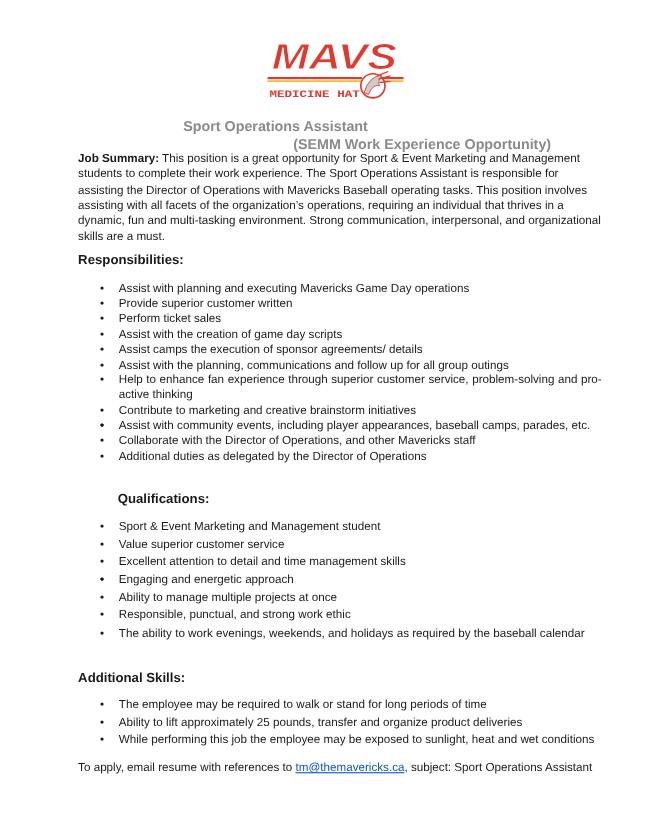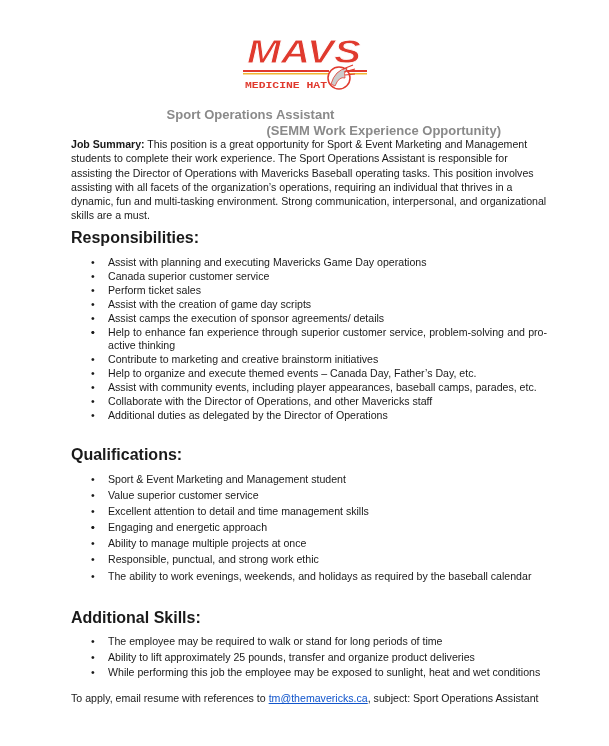--- a/index.html
+++ b/index.html
@@ -6,21 +6,21 @@
   body { width:609px; height:746px; position:relative; overflow:hidden;
          font-family:"Liberation Sans", sans-serif; color:#1a1a1a; }
   .logo { position:absolute; left:243px; top:32px; width:124px; height:70px;text-decoration:underline; }
   .title { position:absolute; left:0; width:501px; text-align:center;
            color:#8a8a8a; font-weight:bold; font-size:13px; line-height:17px; }
   .t1 { top:106px; }
   .t2 { top:122px;text-align:right; }
   .para { position:absolute; left:71px; width:476px; font-size:10.6px; line-height:14.3px; }
   .summary { top:137px; }
   .summary b { font-weight:bold; }
-  .heading { position:absolute; left:71px; font-size:16px; font-weight:bold; }
+  .heading { position:absolute; left:71px; font-size:12px; font-weight:bold; }
   ul.blist { position:absolute; left:71px; width:476px; margin:0; padding:0; list-style:none;
              font-size:10.6px; }
   ul.blist li { position:relative; padding-left:37px; }
   ul.blist li .dot { position:absolute; left:20px; top:0; }
   .resp li { line-height:13.9px; }
   .qual li { line-height:16.1px; }
   .skills li { line-height:15.5px; }
   .justify { text-align:justify; }
   .apply { position:absolute; left:71px; top:692px; font-size:10.6px; white-space:nowrap; }
   .apply a { color:#1155cc; text-decoration:underline; }
@@ -47,34 +47,34 @@
 <div class="title t1">Sport Operations Assistant</div>
 <div class="title t2">(SEMM Work Experience Opportunity)</div>
 
 <div class="para summary">
   <b>Job Summary:</b><span> This position is a great opportunity for Sport &amp; Event Marketing and Management students to complete their work experience. The Sport Operations Assistant is responsible for assisting the Director of Operations with Mavericks Baseball operating tasks. This position involves assisting with all facets of the organization’s operations, requiring an individual that thrives in a dynamic, fun and multi-tasking environment. Strong communication, interpersonal, and organizational skills are a must.</span>
 </div>
 
 <div class="heading" style="top:229px;">Responsibilities:</div>
 <ul class="blist resp" style="top:256px;">
   <li><span class="dot">•</span><span>Assist with planning and executing Mavericks Game Day operations</span></li>
-  <li><span class="dot">•</span><span>Canada superior customer service</span></li>
+  <li><span class="dot">•</span><span>Provide superior customer written</span></li>
   <li><span class="dot">•</span><span>Perform ticket sales</span></li>
   <li><span class="dot">•</span><span>Assist with the creation of game day scripts</span></li>
   <li><span class="dot">•</span><span>Assist camps the execution of sponsor agreements/ details</span></li>
-  <li><span class="dot">•</span></li>
+  <li><span class="dot">•</span><span>Assist with the planning, communications and follow up for all group outings</span></li>
   <li class="justify"><span class="dot">•</span><span>Help to enhance fan experience through superior customer service, problem-solving and pro-active thinking</span></li>
   <li><span class="dot">•</span><span>Contribute to marketing and creative brainstorm initiatives</span></li>
-  <li><span class="dot">•</span><span>Help to organize and execute themed events – Canada Day, Father’s Day, etc.</span></li>
+  <li><span class="dot">•</span></li>
   <li><span class="dot">•</span><span>Assist with community events, including player appearances, baseball camps, parades, etc.</span></li>
   <li><span class="dot">•</span><span>Collaborate with the Director of Operations, and other Mavericks staff</span></li>
   <li><span class="dot">•</span><span>Additional duties as delegated by the Director of Operations</span></li>
 </ul>
 
-<div class="heading" style="top:446px;">Qualifications:</div>
+<div class="heading" style="top:446px;margin-left:36px;">Qualifications:</div>
 <ul class="blist qual" style="top:471px;">
   <li><span class="dot">•</span><span>Sport &amp; Event Marketing and Management student</span></li>
   <li><span class="dot">•</span><span>Value superior customer service</span></li>
   <li><span class="dot">•</span><span>Excellent attention to detail and time management skills</span></li>
   <li><span class="dot">•</span></li>
   <li><span class="dot">•</span><span>Engaging and energetic approach</span></li>
   <li><span class="dot">•</span><span>Ability to manage multiple projects at once</span></li>
   <li><span class="dot">•</span><span>Responsible, punctual, and strong work ethic</span></li>
   <li><span class="dot">•</span><span>The ability to work evenings, weekends, and holidays as required by the baseball calendar</span></li>
 </ul>

